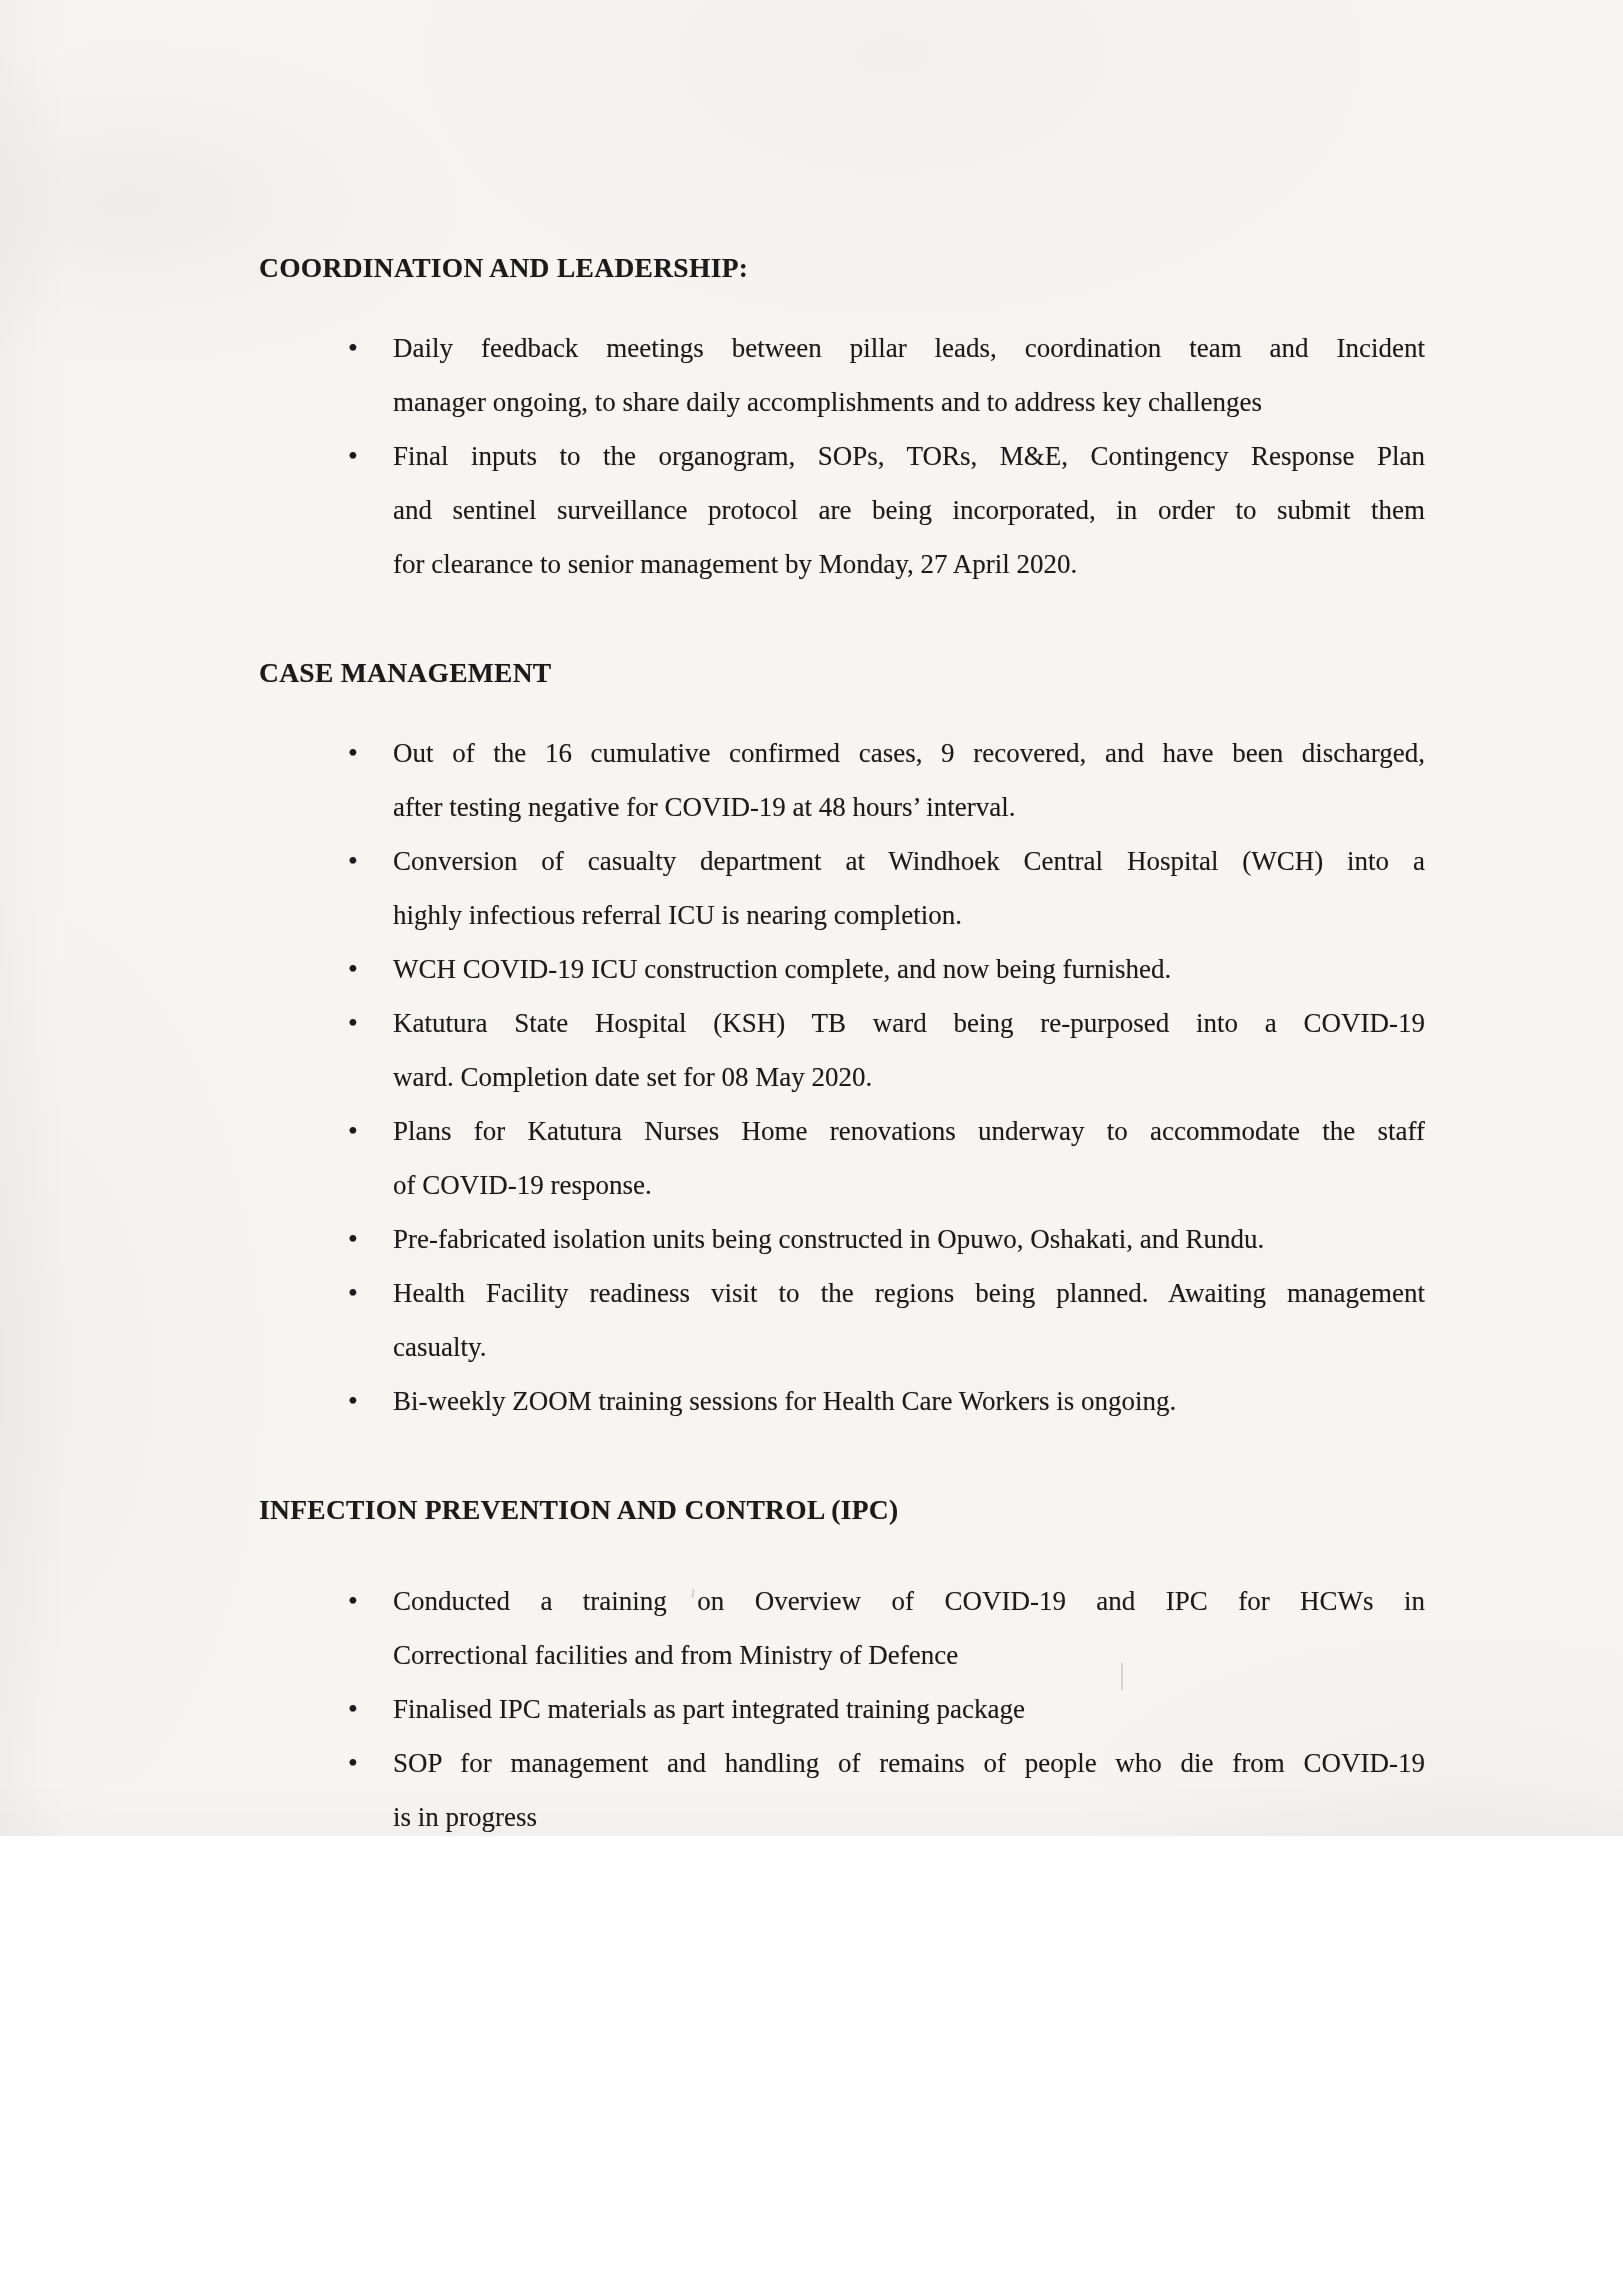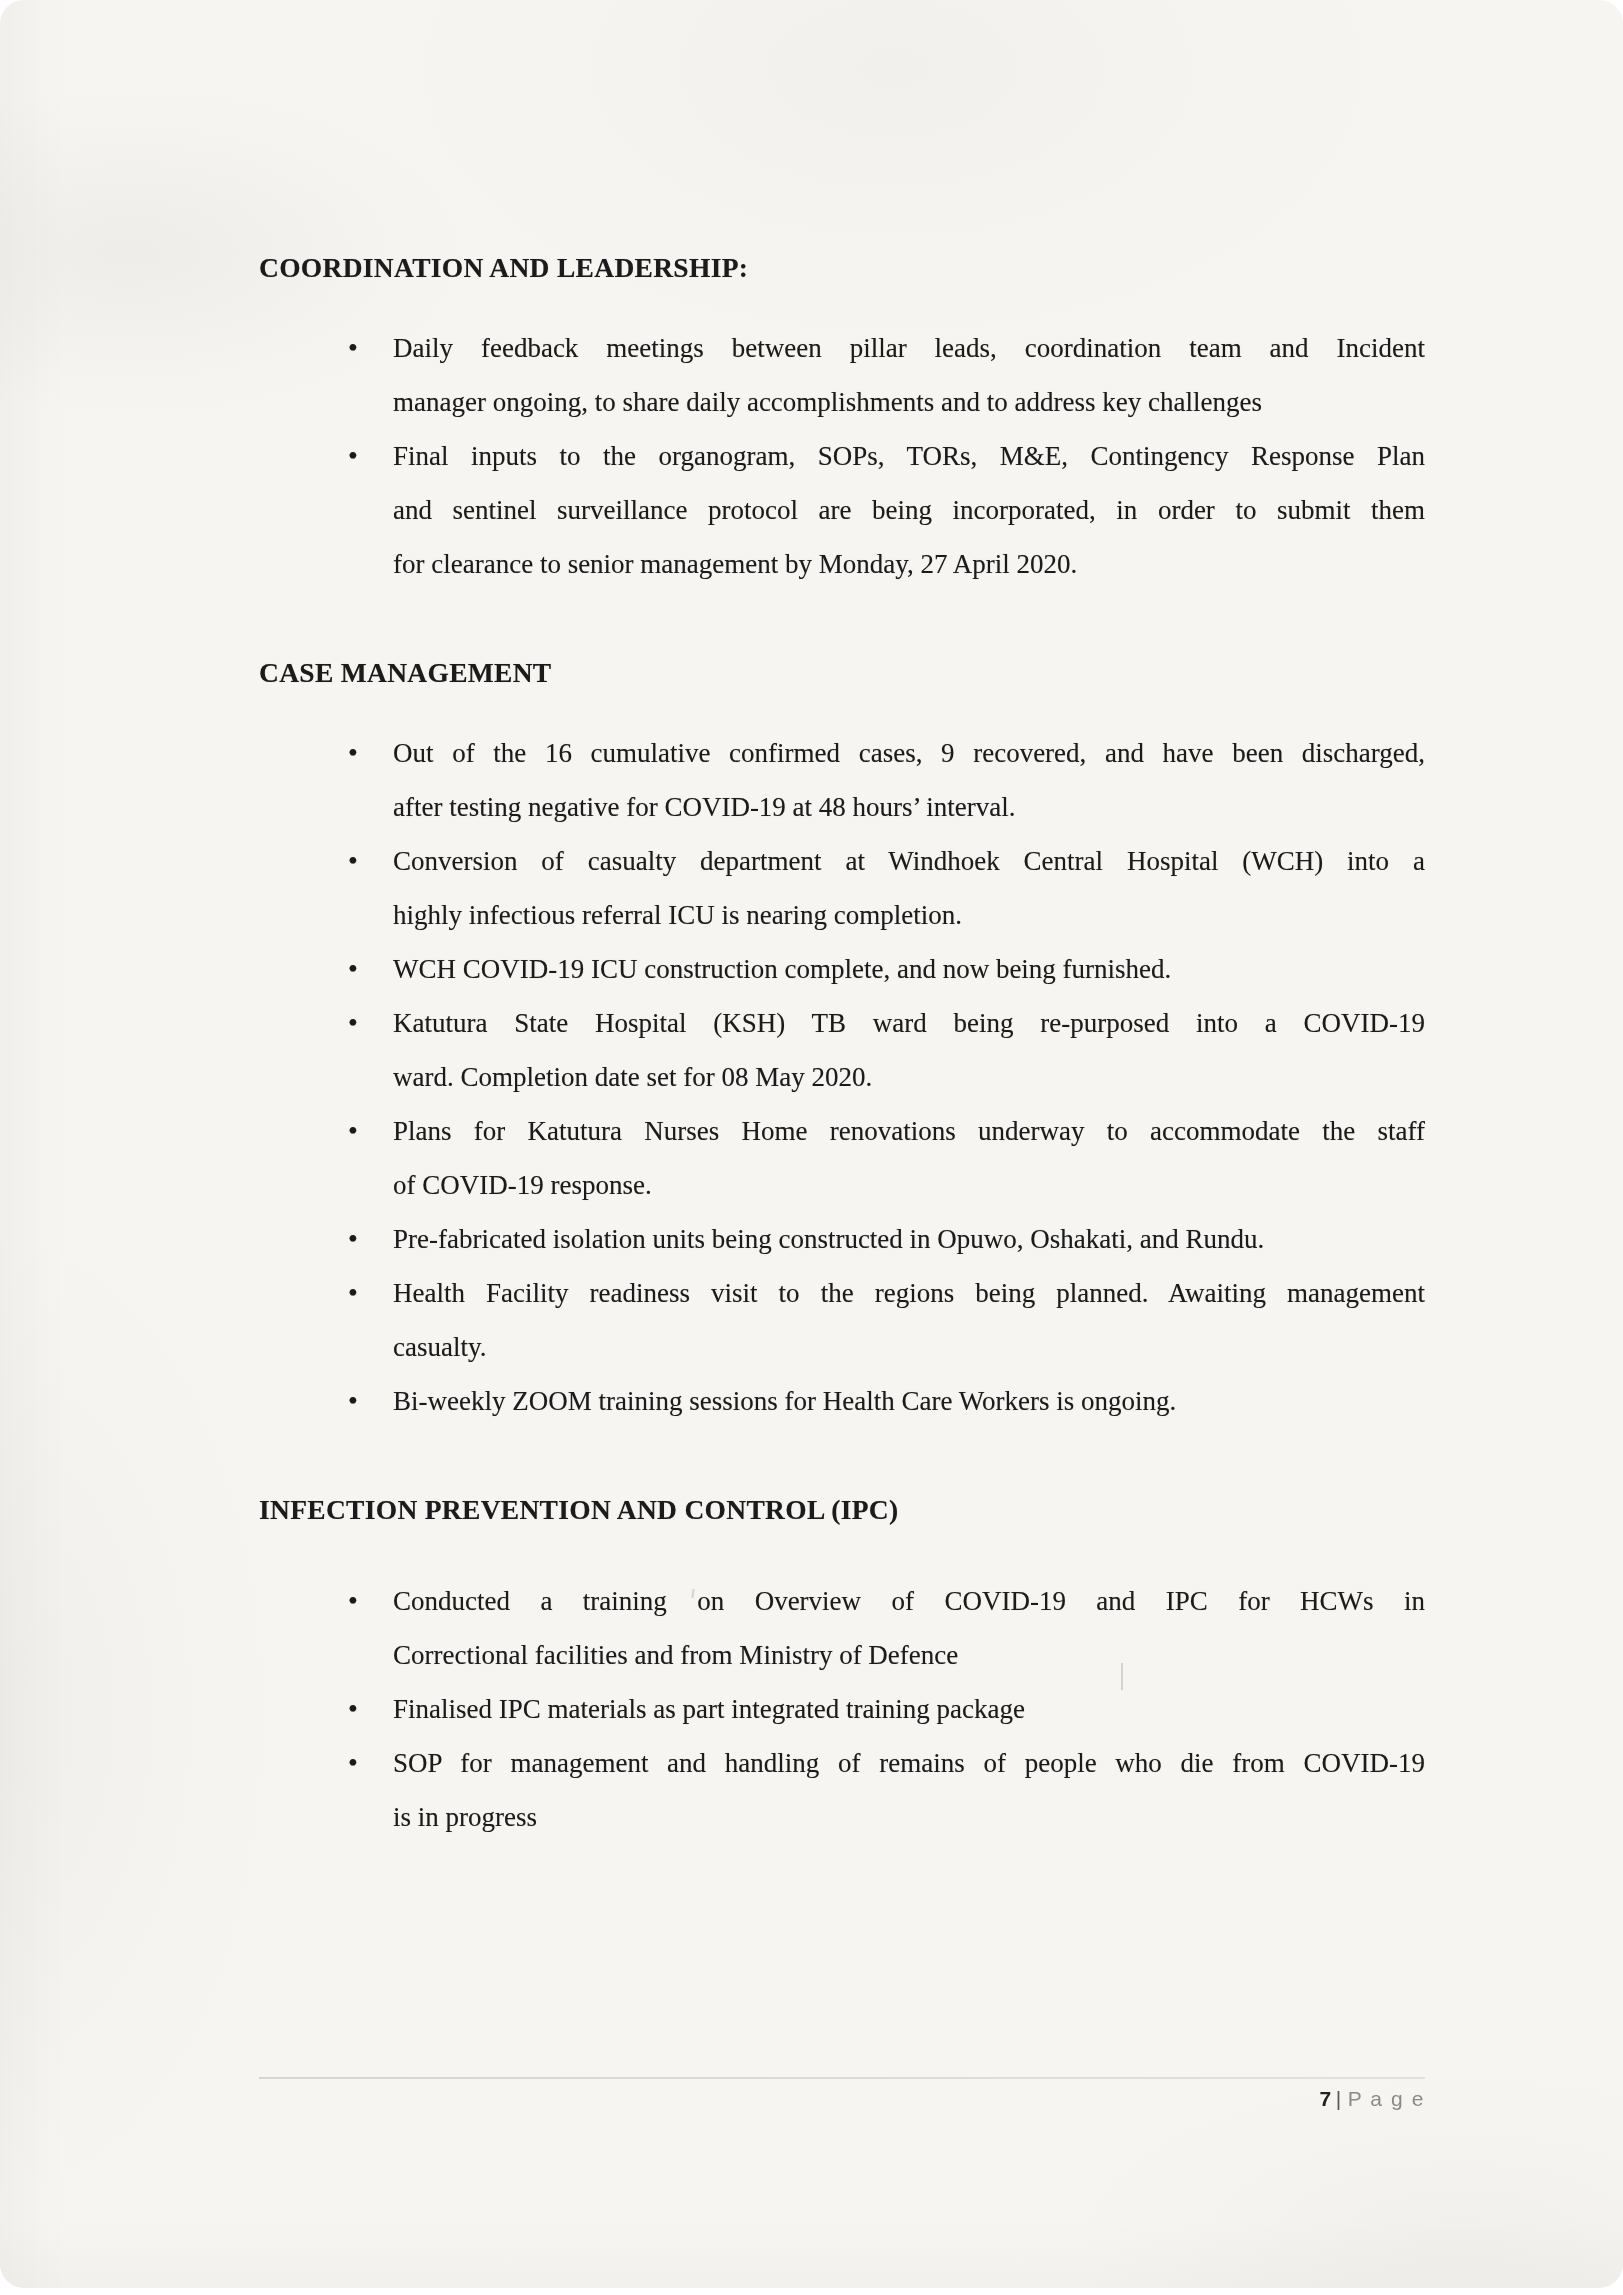--- a/index.html
+++ b/index.html
@@ -1,23 +1,22 @@
 <!DOCTYPE html>
 <html style="font-size:12.6px"><head>
 <meta charset="utf-8">
 <style>
   html,body { margin:0; padding:0; }
   .page {
     position:relative;
-    width:1623px; height:2288px;
+    width:1623px; height:1836px;
     background:#f6f5f2;
     overflow:hidden;
     font-family:"Liberation Serif", serif;
     color:#1b1b1b;
-    border-radius:24px;
   }
   
   .page::before {
     content:"";
     position:absolute; inset:0;
     background:
       radial-gradient(487px 236px at 8% 11%, rgba(90,90,90,0.05), rgba(0,0,0,0) 70%),
       radial-gradient(707px 393px at 55% 3%, rgba(120,120,120,0.04), rgba(0,0,0,0) 70%),
       radial-gradient(393px 707px at 0% 75%, rgba(100,100,100,0.045), rgba(0,0,0,0) 70%),
       radial-gradient(550px 236px at 90% 98%, rgba(110,110,110,0.04), rgba(0,0,0,0) 72%),

